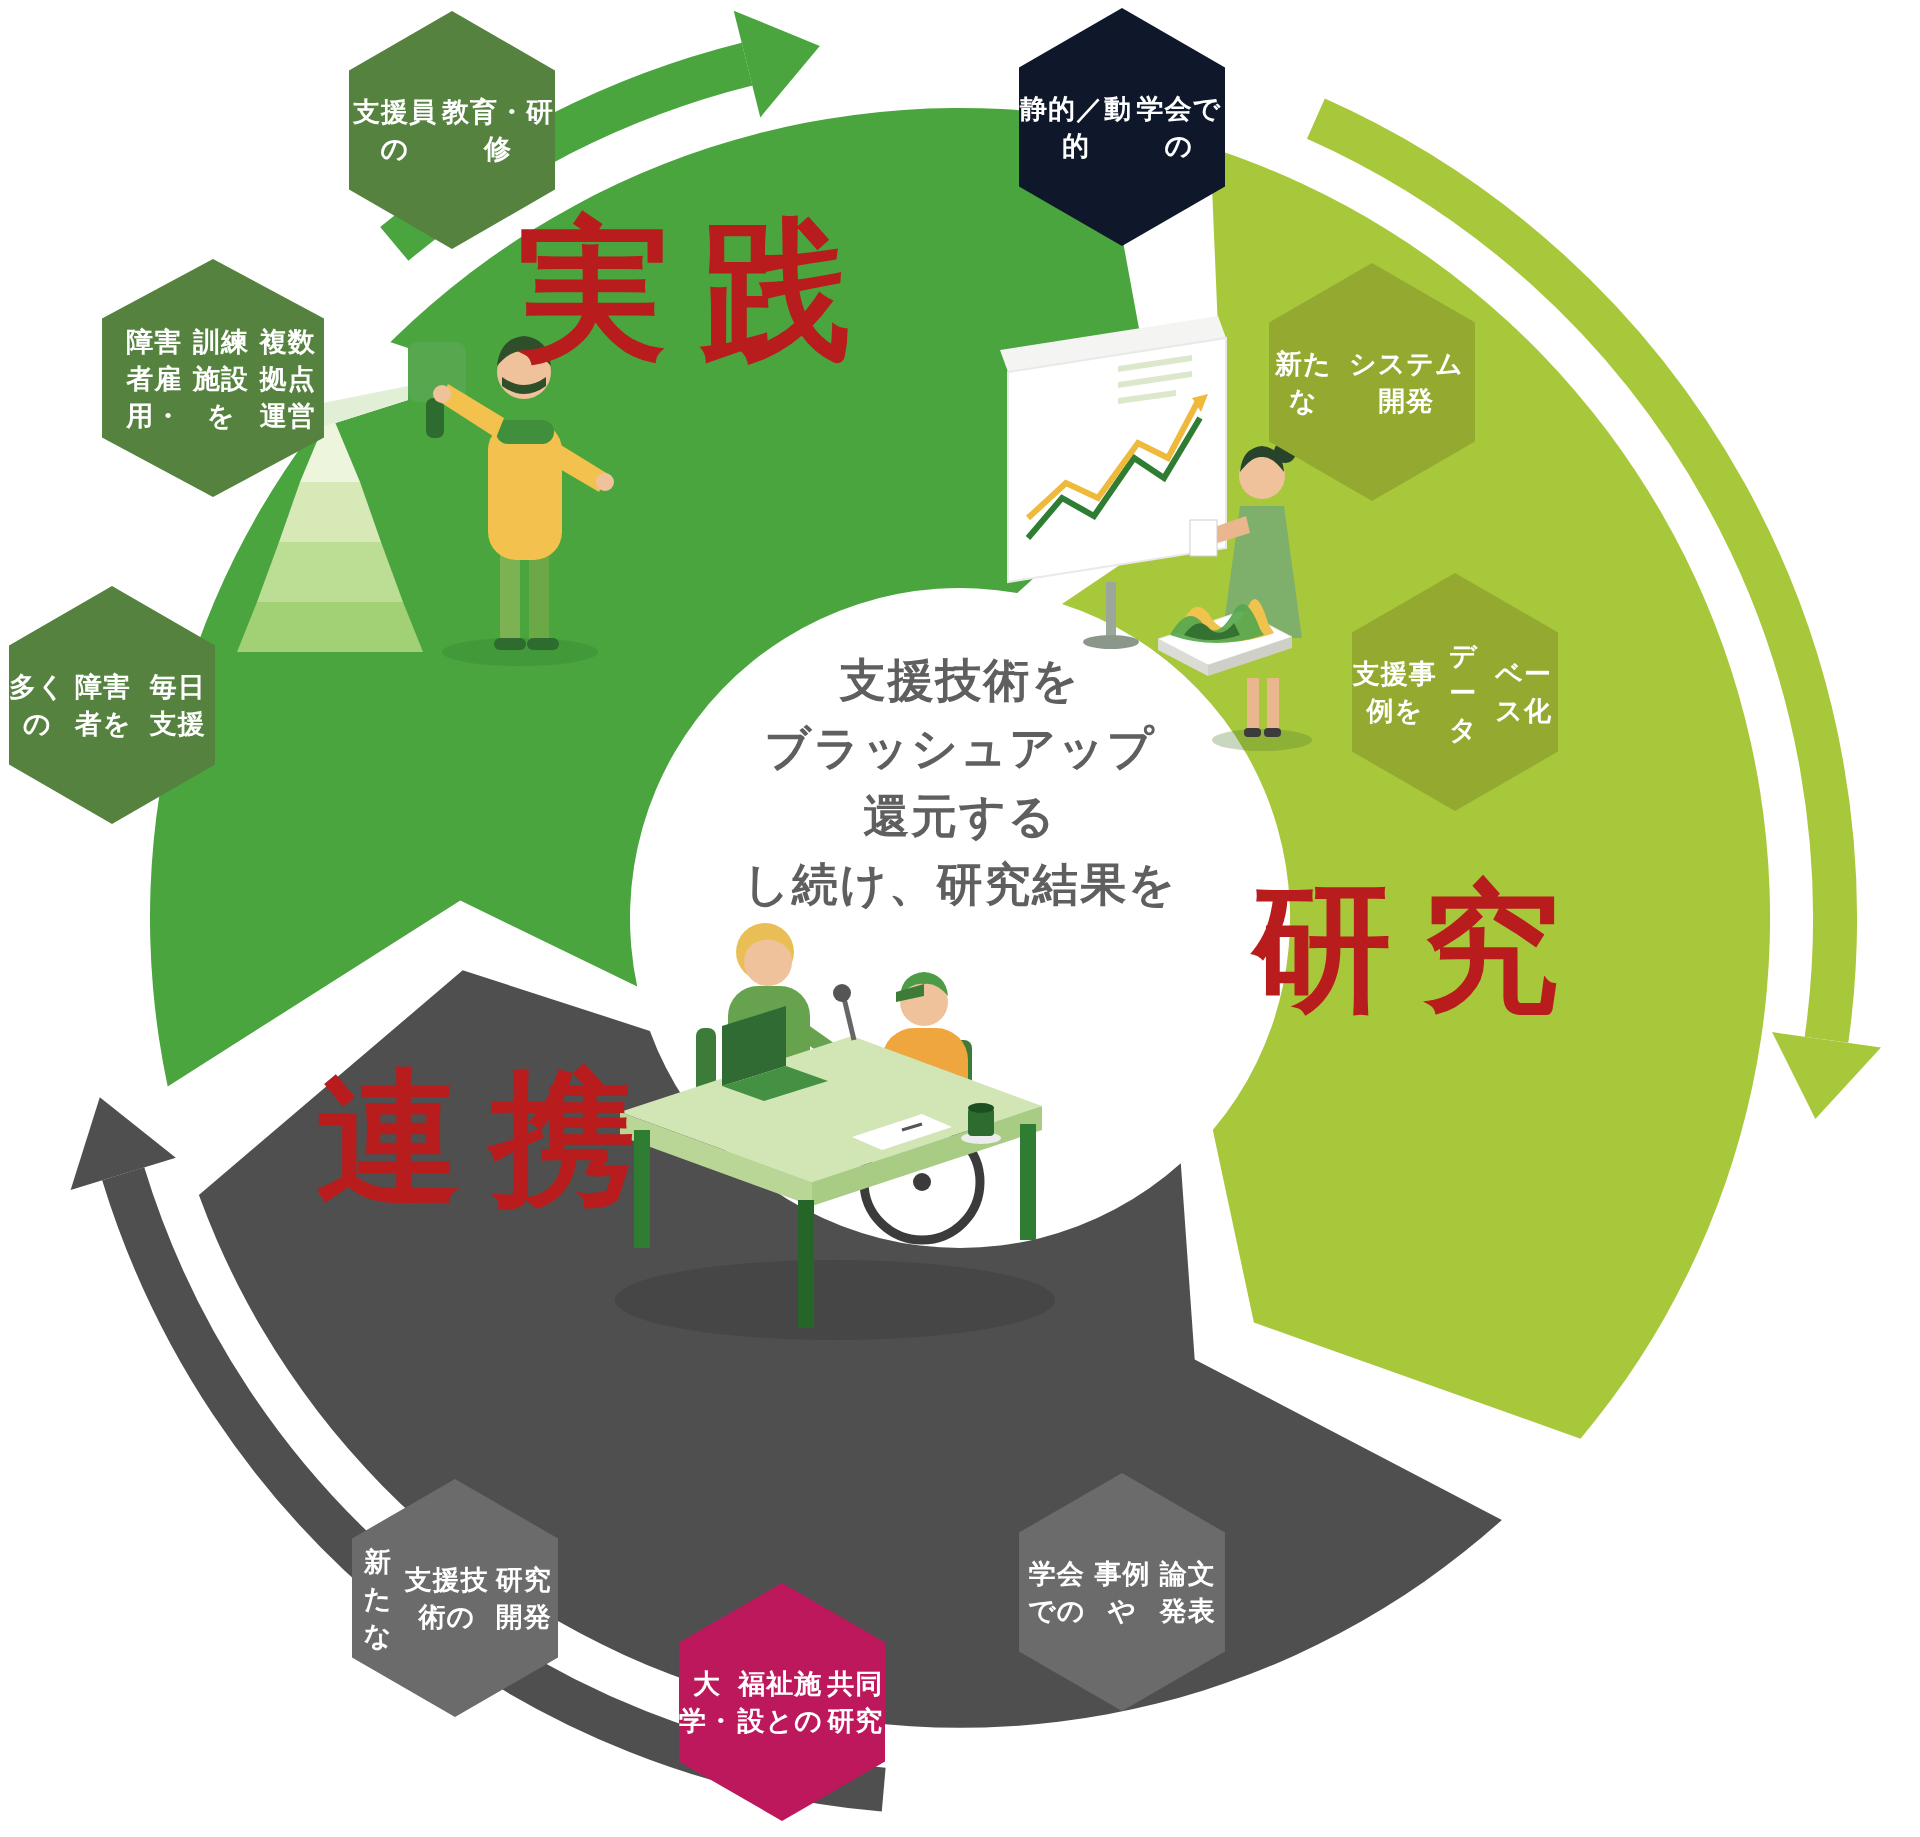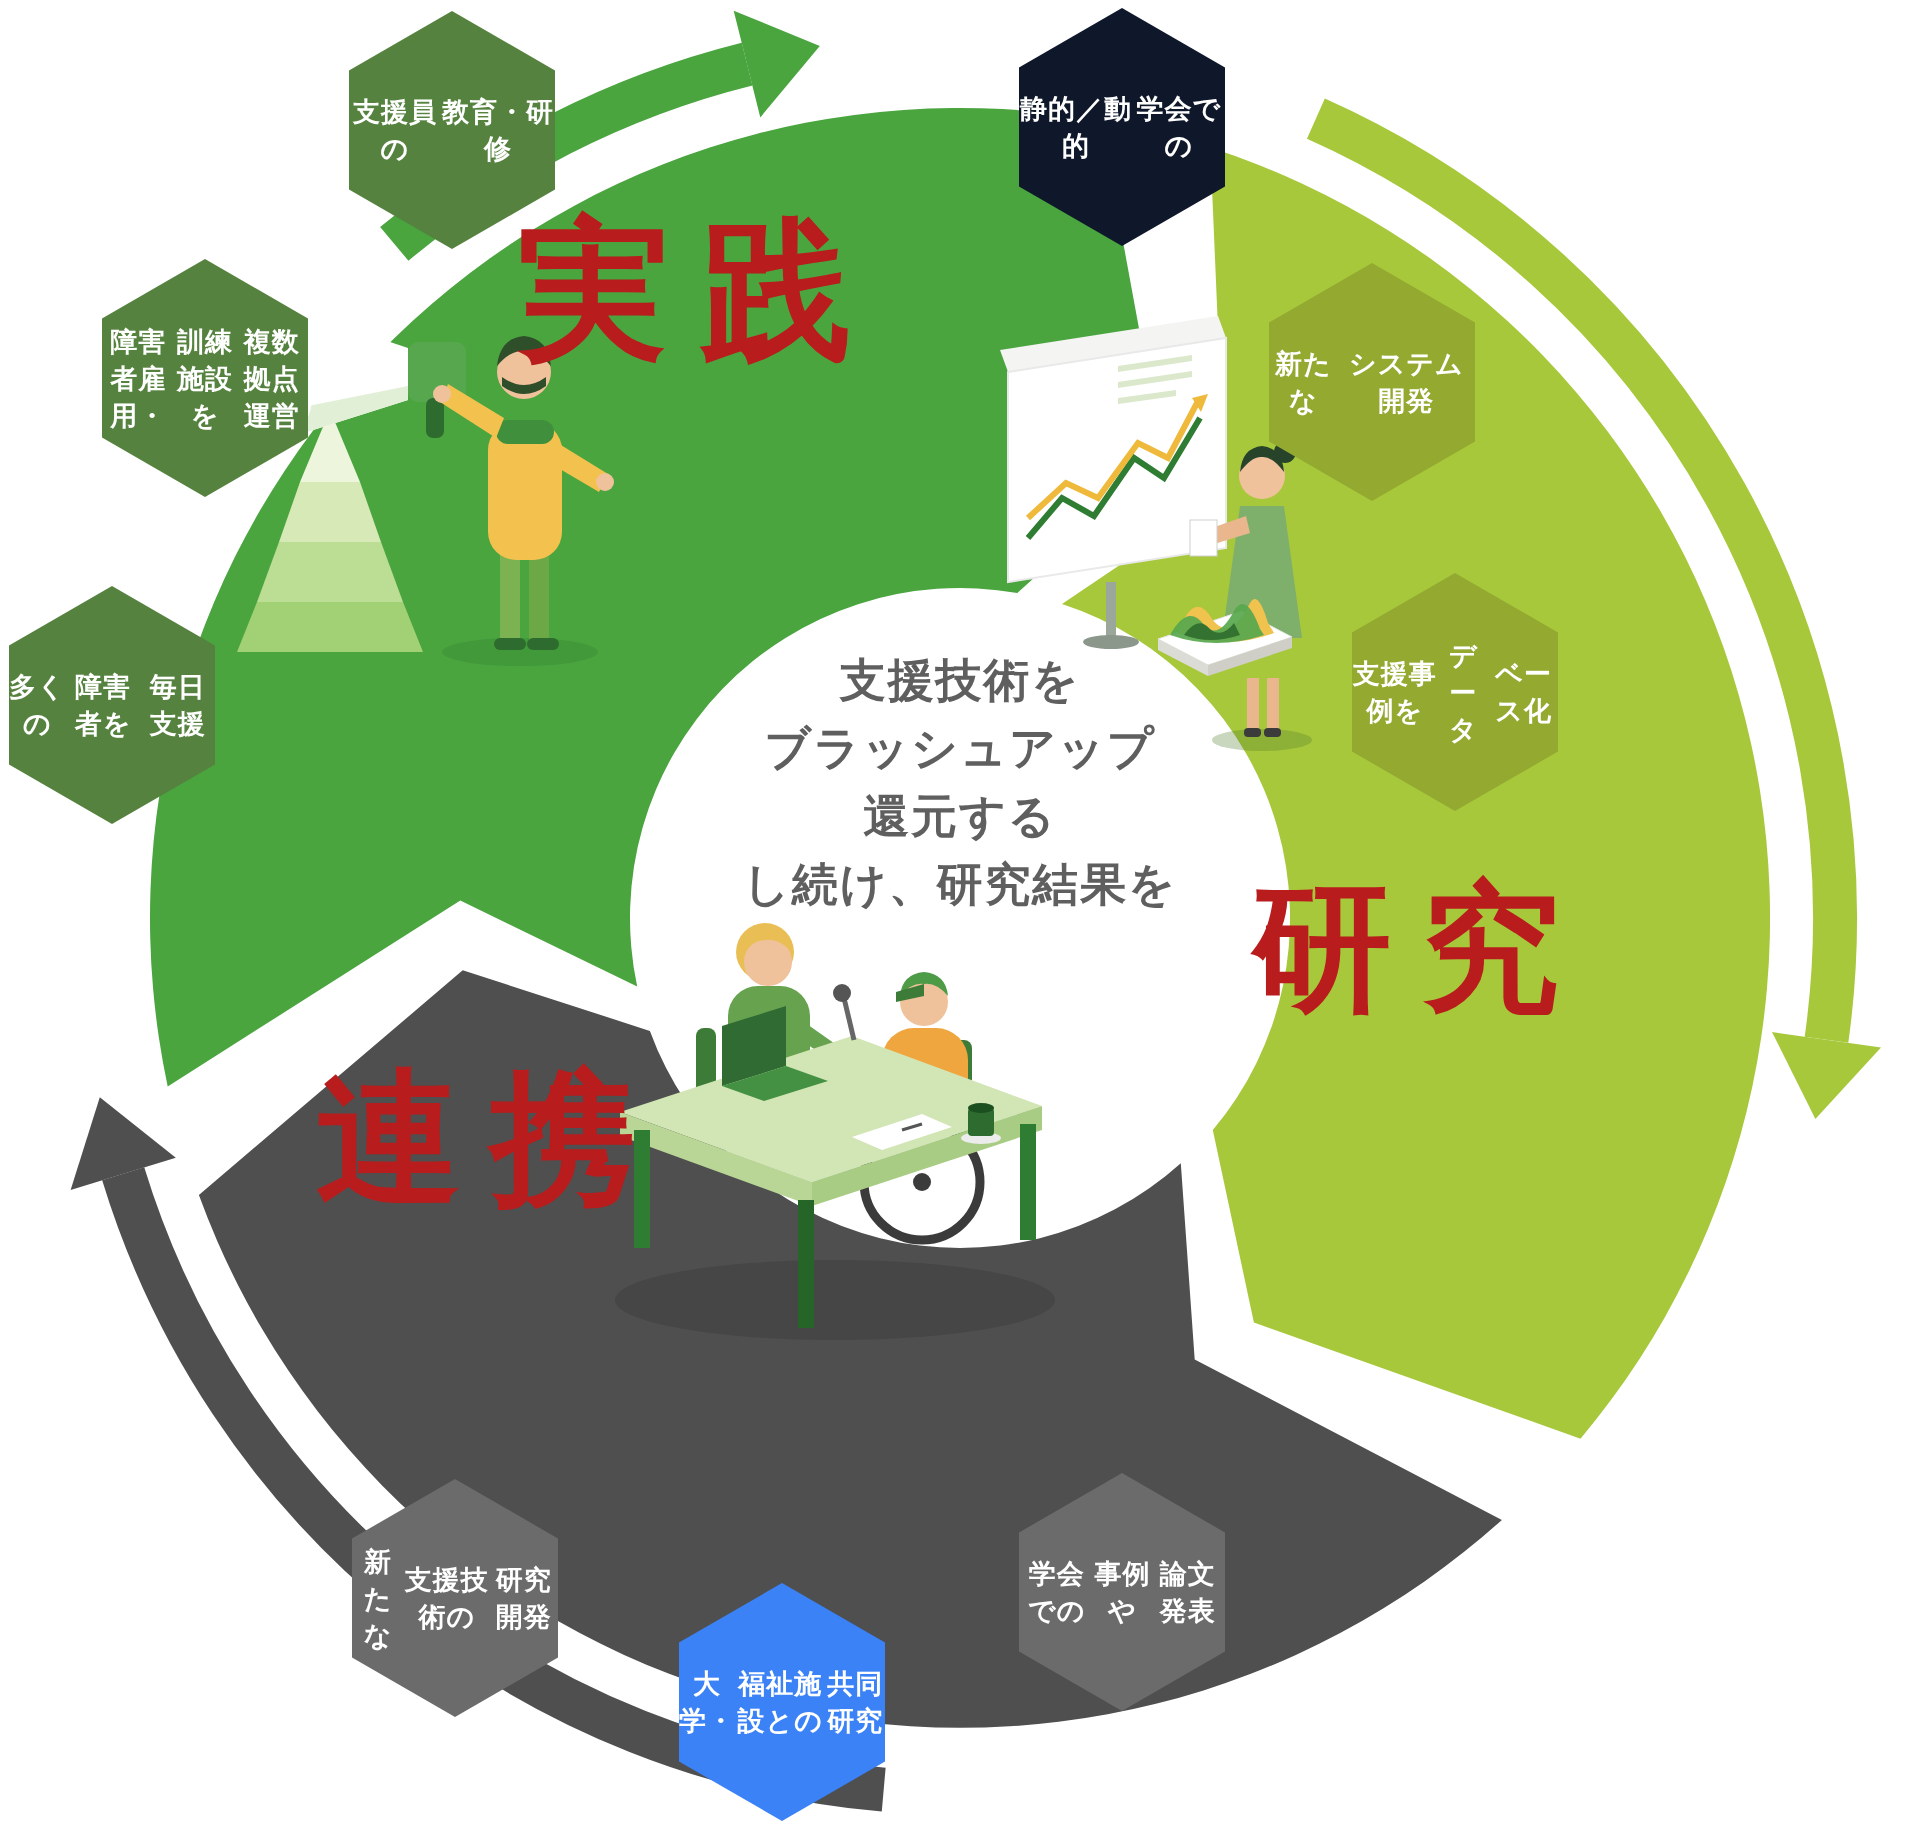--- a/index.html
+++ b/index.html
@@ -184,21 +184,21 @@
     <div>支援技術を</div>
     <div>ブラッシュアップ</div>
     <div>還元する</div>
     <div>し続け、研究結果を</div>
   </div>
 
   <div class="hex" style="left: 349px; top: 11px; background: rgb(85, 130, 62);">
     <div>支援員の</div>
     <div>教育・研修</div>
   </div>
-  <div class="hex" style="left: 102px; top: 259px; background: rgb(85, 130, 62);">
+  <div class="hex" style="left: 102px; top: 259px; background: rgb(85, 130, 62); padding-left: 16px;">
     <div>障害者雇用・</div>
     <div>訓練施設を</div>
     <div>複数拠点運営</div>
   </div>
   <div class="hex" style="left: 9px; top: 586px; background: rgb(85, 130, 62);">
     <div>多くの</div>
     <div>障害者を</div>
     <div>毎日支援</div>
   </div>
 
@@ -214,21 +214,21 @@
     <div>支援事例を</div>
     <div>データ</div>
     <div>ベース化</div>
   </div>
 
   <div class="hex" style="left: 1019px; top: 1473px; background: rgb(107, 107, 107);">
     <div>学会での</div>
     <div>事例や</div>
     <div>論文発表</div>
   </div>
-  <div class="hex" style="left: 679px; top: 1583px; background: #3b82f6;">
+  <div class="hex" style="left: 679px; top: 1583px; background: #be185d;">
     <div>大学・</div>
     <div>福祉施設との</div>
     <div>共同研究</div>
   </div>
   <div class="hex" style="left: 352px; top: 1479px; background: rgb(107, 107, 107);">
     <div>新たな</div>
     <div>支援技術の</div>
     <div>研究開発</div>
   </div>
 

